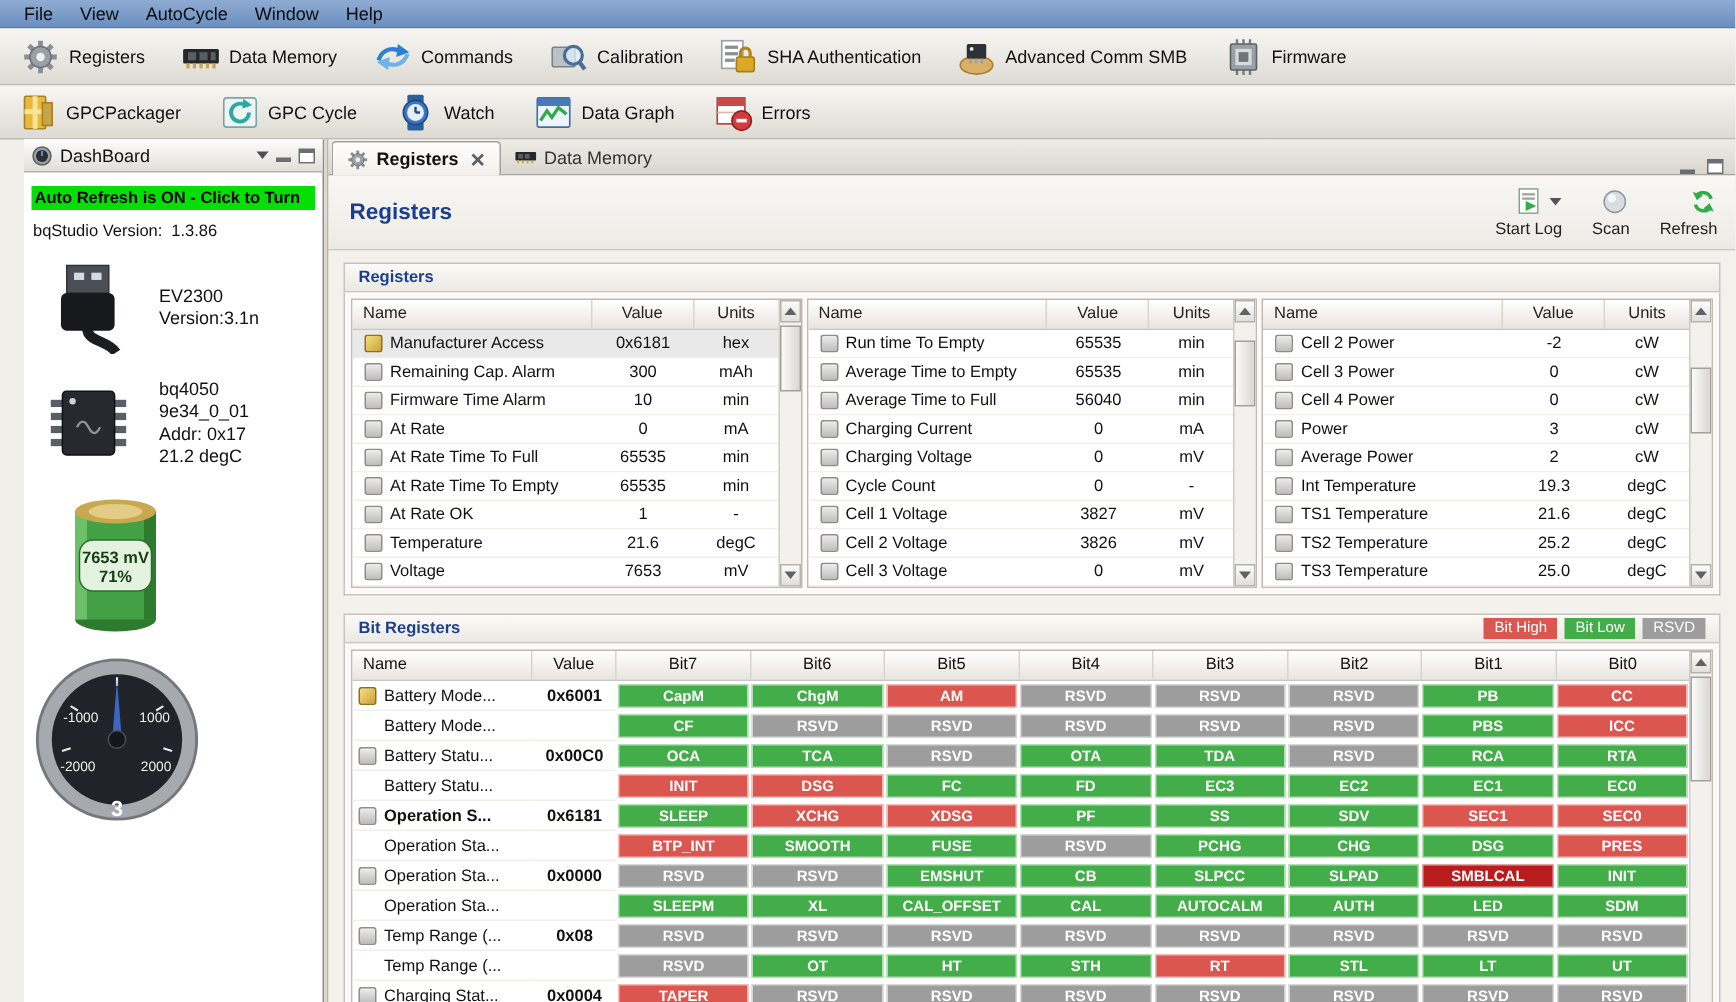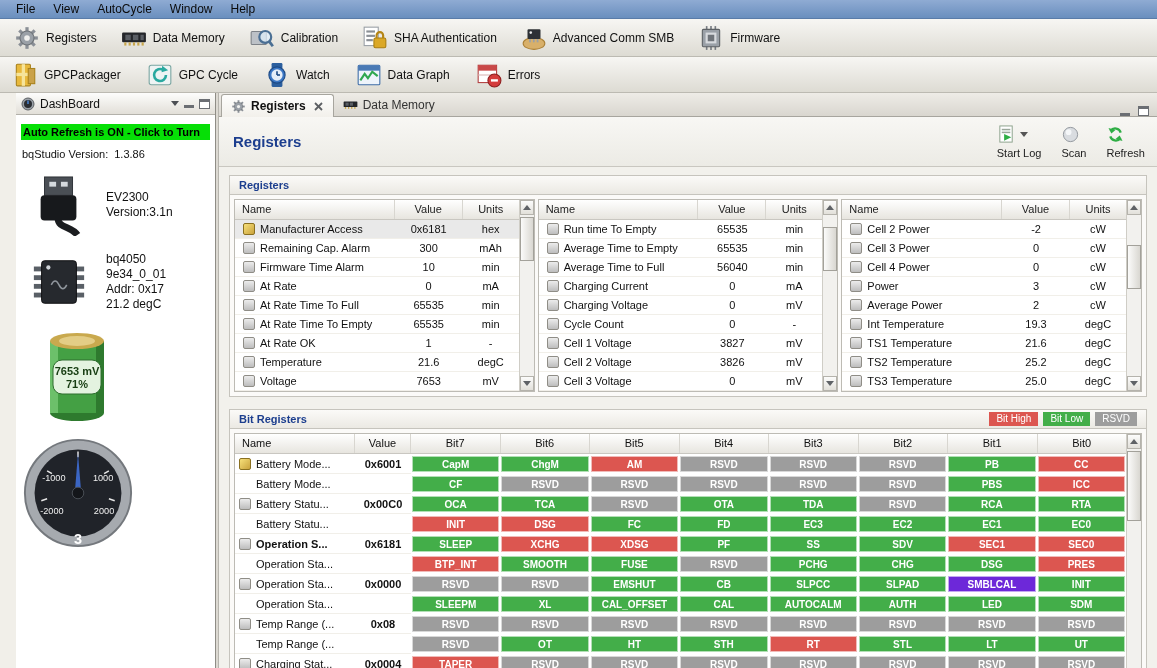--- a/index.html
+++ b/index.html
@@ -55,21 +55,21 @@
   .tabbar { height:24px; background:linear-gradient(#eeece7,#d9d6cf); border-bottom:1px solid #a7a59e; display:flex; align-items:flex-end; padding:0 4px 0 2px; }
   .tab { display:flex; align-items:center; gap:5px; height:23px; padding:0 9px; font-size:12px; color:#333; cursor:default; }
   .tab.active { background:linear-gradient(#fefefd,#f2f0eb); border:1px solid #a7a59e; border-bottom:none; border-radius:3px 3px 0 0; margin-bottom:-1px; font-weight:bold; color:#111; }
   .tab-icon { width:15px; height:15px; display:inline-flex; }
   .tab-icon svg { width:100%; height:100%; }
   .tab-close { width:11px; height:11px; display:inline-flex; margin-left:2px; }
 
   .viewheader { height:50px; background:linear-gradient(#f8f7f4,#ecebe5); border-bottom:1px solid #c9c7c0; display:flex; align-items:center; justify-content:space-between; padding:0 12px 0 14px; }
   .view-title { font-size:15px; font-weight:bold; color:#1c3e8e; }
   .actions { display:flex; align-items:flex-end; gap:20px; }
-  .action { display:flex; flex-direction:column; align-items:flex-start; cursor:default; }
+  .action { display:flex; flex-direction:column; align-items:flex-end; cursor:default; }
   .act-top { display:flex; align-items:flex-start; height:20px; }
   .act-icon { width:19px; height:19px; display:inline-flex; }
   .act-icon svg { width:100%; height:100%; }
   .caret { margin:7px 0 0 4px; }
   .act-label { font-size:11px; color:#222; margin-top:2px; white-space:nowrap; }
 
   .content { flex:1; min-height:0; background:#f2f1ec; padding:8px 10px 0 10px; display:flex; flex-direction:column; }
   .group-header { height:20px; background:linear-gradient(#fbfaf8,#ebe9e3); border:1px solid #c6c4bd; display:flex; align-items:center; padding:0 9px; font-size:11px; font-weight:bold; color:#1c3e8e; }
   .group-body { border:1px solid #c6c4bd; border-top:none; background:#fbfaf8; padding:4px; }
   .group.bit { flex:1; min-height:0; display:flex; flex-direction:column; margin-top:12px; }
@@ -156,20 +156,31 @@
             <g fill="#c8a64c">
               <rect x="3" y="16" width="2" height="3"></rect>
               <rect x="7" y="16" width="2" height="3"></rect>
               <rect x="11" y="16" width="2" height="3"></rect>
               <rect x="15" y="16" width="2" height="3"></rect>
               <rect x="19" y="16" width="2" height="3"></rect>
             </g>
           </svg>
       </span>
       <span class="tb-label">Data Memory</span>
+    </div>
+    <div class="tool-btn">
+      <span class="tb-icon">
+        <svg viewBox="0 0 24 24">
+            <path d="M3 14 C6 6, 13 6, 17 9" stroke="#2b7fd4" stroke-width="2.6" fill="none"></path>
+            <polygon points="15,4 22,9 14,12" fill="#2b7fd4"></polygon>
+            <path d="M21 10 C18 18, 11 18, 7 15" stroke="#6fb3e8" stroke-width="2.6" fill="none"></path>
+            <polygon points="9,20 2,15 10,12" fill="#6fb3e8"></polygon>
+          </svg>
+      </span>
+      <span class="tb-label">Commands</span>
     </div>
     <div class="tool-btn">
       <span class="tb-icon">
         <svg viewBox="0 0 24 24">
             <rect x="2" y="6" width="14" height="12" rx="1" fill="#bcc1c7" stroke="#7d8288"></rect>
             <circle cx="15" cy="11" r="5.5" fill="rgba(223,237,250,.75)" stroke="#4a6f94" stroke-width="2"></circle>
             <line x1="18.8" y1="15.3" x2="22" y2="19.6" stroke="#4a6f94" stroke-width="2.6"></line>
           </svg>
       </span>
       <span class="tb-label">Calibration</span>
@@ -997,21 +1008,21 @@
                     <span class="bcell">
                       <span class="bfill" style="background:#43ae49">CB</span>
                     </span>
                     <span class="bcell">
                       <span class="bfill" style="background:#43ae49">SLPCC</span>
                     </span>
                     <span class="bcell">
                       <span class="bfill" style="background:#43ae49">SLPAD</span>
                     </span>
                     <span class="bcell">
-                      <span class="bfill" style="background:#6d28d9">SMBLCAL</span>
+                      <span class="bfill" style="background:#b91c1c">SMBLCAL</span>
                     </span>
                     <span class="bcell">
                       <span class="bfill" style="background:#43ae49">INIT</span>
                     </span>
                   </div>
                   <div class="brow">
                     <span class="bname">
                       <span class="ricon blank"></span>
                       <span class="bname-t">Operation Sta...</span>
                     </span>

